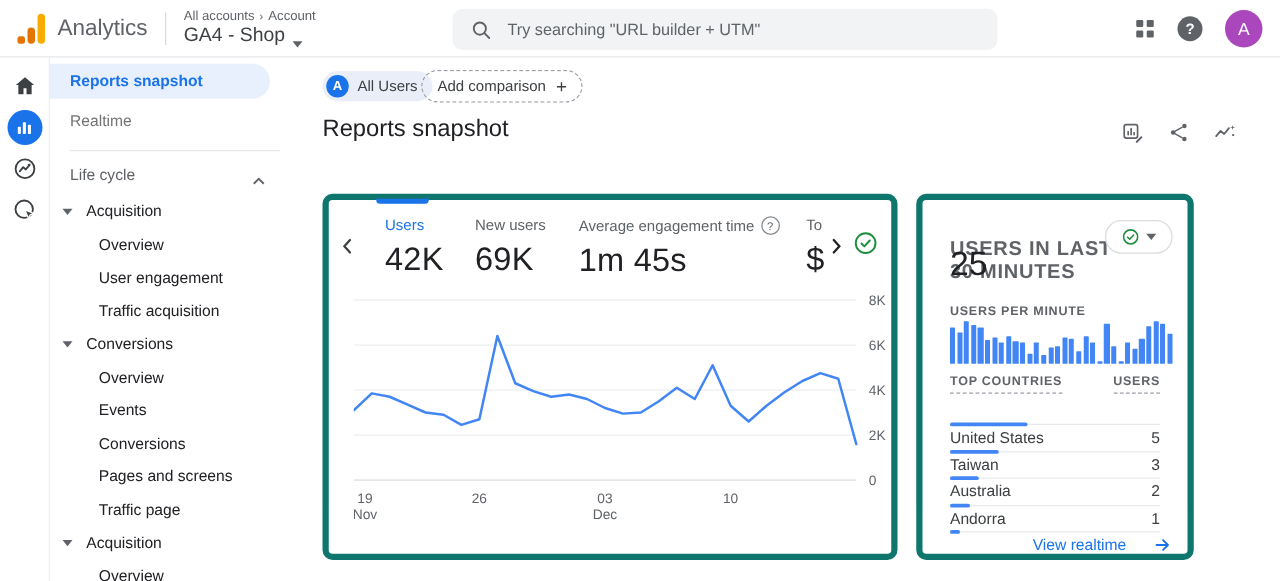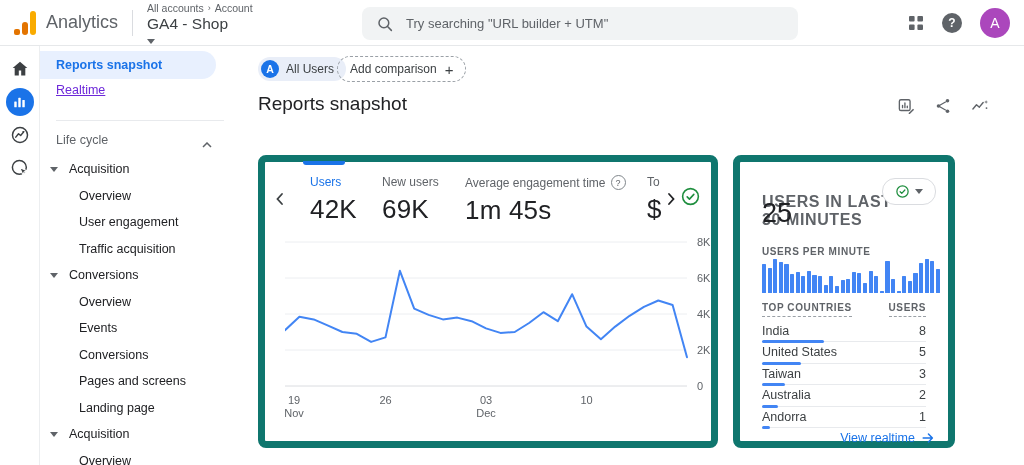--- a/index.html
+++ b/index.html
@@ -13,40 +13,40 @@
        border-bottom:1px solid #e6e8ea;display:flex;align-items:center;z-index:5;box-sizing:border-box;}
   .ga-logo{display:flex;align-items:flex-end;gap:2px;margin-left:14px;height:24px;}
   .ga-logo .b1{width:6px;height:6px;background:#e37400;border-radius:2px;}
   .ga-logo .b2{width:6px;height:13px;background:#e37400;border-radius:3px;}
   .ga-logo .b3{width:6px;height:24px;background:#f9ab00;border-radius:3px;}
   .app-name{font-size:18px;color:#5f6368;margin-left:10px;}
   .hdr-divider{width:1px;height:26px;background:#dadce0;margin:0 14px;}
   .crumbs{display:flex;flex-direction:column;justify-content:center;}
   .crumb-top{font-size:10.5px;color:#5f6368;display:flex;align-items:center;gap:4px;line-height:12px;}
   .crumb-sep{font-size:9px;color:#5f6368;}
-  .prop-row{font-size:15.5px;color:#3c4043;display:flex;align-items:flex-start;gap:6px;line-height:19px;flex-direction:column;}
+  .prop-row{font-size:15.5px;color:#3c4043;display:flex;align-items:flex-end;gap:6px;line-height:19px;}
   .caret{width:0;height:0;border-left:4px solid transparent;border-right:4px solid transparent;border-top:5px solid #5f6368;}
   .search{position:absolute;left:362px;top:7px;width:436px;height:33px;background:#f1f3f4;border-radius:8px;
           display:flex;align-items:center;padding:0 14px;gap:12px;box-sizing:border-box;cursor:text;}
   .search-text{font-size:13px;color:#5f6368;}
   .hdr-right{position:absolute;right:14px;top:0;height:46px;display:flex;align-items:center;gap:18px;}
   .help-icon{width:20px;height:20px;border-radius:50%;background:#5f6368;color:#fff;font-size:12px;font-weight:bold;
              display:flex;align-items:center;justify-content:center;}
   .avatar{width:30px;height:30px;border-radius:50%;background:#ab47bc;color:#fff;font-size:14px;
           display:flex;align-items:center;justify-content:center;}
   
   .rail{position:absolute;left:0;top:46px;bottom:0;width:40px;border-right:1px solid #eceef0;
         display:flex;flex-direction:column;align-items:center;padding-top:9px;gap:5px;box-sizing:border-box;background:#fff;}
   .rail-item{width:28px;height:28px;border-radius:50%;display:flex;align-items:center;justify-content:center;cursor:pointer;}
   .rail-item.active{background:#1a73e8;}
   
   .sidenav{position:absolute;left:40px;top:46px;bottom:0;width:200px;background:#fff;padding-top:5px;box-sizing:border-box;}
   .nav-pill{height:28px;display:flex;align-items:center;padding-left:16px;font-size:12.5px;color:#202124;cursor:pointer;}
   .nav-pill.active{background:#e8f0fe;color:#1a73e8;font-weight:bold;border-radius:0 14px 14px 0;margin-right:24px;}
-  .nav-plain{height:28px;display:flex;padding-left:16px;font-size:12.5px;color:#6d28d9;cursor:pointer;margin-top:4px;text-decoration:underline;}
+  .nav-plain{height:28px;display:flex;align-items:center;padding-left:16px;font-size:12.5px;color:#737373;cursor:pointer;margin-top:4px;}
   .nav-divider{height:1px;background:#e8eaed;margin:9px 16px 6px 16px;}
   .section-row{height:26px;display:flex;align-items:center;padding-left:16px;font-size:12.5px;color:#5f6368;position:relative;cursor:pointer;}
   .section-chevron{position:absolute;right:28px;top:10px;}
   #sidebar-groups{margin-top:3px;}
   .nav-group-header{height:26.5px;display:flex;align-items:center;font-size:12.5px;color:#202124;padding-left:10px;gap:11px;cursor:pointer;}
   .tri{width:0;height:0;border-left:4px solid transparent;border-right:4px solid transparent;border-top:5px solid #5f6368;}
   .nav-child{height:26.5px;display:flex;align-items:center;padding-left:39px;font-size:12.5px;color:#202124;cursor:pointer;}
   
   .main{position:absolute;left:240px;top:46px;right:0;bottom:0;background:#fff;}
   .seg-chip{position:absolute;left:18px;top:11px;height:24px;background:#e9eef8;border-radius:13px;
@@ -57,21 +57,21 @@
   .add-comp{position:absolute;left:97px;top:10px;height:26px;border:1px dashed #9aa0a6;border-radius:14px;
             display:flex;align-items:center;gap:8px;padding:0 12px;font-size:12px;color:#3c4043;box-sizing:border-box;cursor:pointer;}
   .plus{font-size:15px;color:#3c4043;line-height:15px;}
   .date-box{position:absolute;right:34px;top:12px;display:flex;align-items:center;gap:8px;cursor:pointer;}
   .date-preset{font-size:11px;color:#5f6368;background:#f1f3f4;padding:3px 5px;border-radius:3px;}
   .date-range{font-size:13px;color:#3c4043;}
   .page-title{position:absolute;left:18px;top:47px;font-size:19px;color:#202124;}
   .title-icons{position:absolute;right:34px;top:50px;display:flex;gap:18px;align-items:center;}
   .title-icons span{cursor:pointer;display:flex;}
   
-  .card{position:absolute;background:#fff;border:7px solid #0f766e;border-radius:8px;box-sizing:border-box;}
+  .card{position:absolute;background:#fff;border:5px solid #0f766e;border-radius:8px;box-sizing:border-box;}
   #main-card{left:18px;top:109px;width:460px;height:293px;}
   #rt-card{left:493px;top:109px;width:222px;height:293px;}
   .tab-indicator{position:absolute;left:38px;top:-1px;width:42px;height:4px;background:#1a73e8;border-radius:0 0 3px 3px;}
   .scroll-chev{position:absolute;top:30px;cursor:pointer;display:flex;}
   #chev-left{left:8px;}
   #chev-right{left:399px;}
   #metrics-row{position:absolute;left:45px;top:13px;display:flex;}
   .metric{cursor:pointer;}
   .metric-label{font-size:12px;color:#5f6368;display:flex;gap:5px;align-items:center;white-space:nowrap;}
   .metric.active .metric-label{color:#1a73e8;}
@@ -91,21 +91,21 @@
   #rt-bars{position:absolute;left:22px;top:97px;width:178px;height:34px;display:flex;align-items:flex-end;gap:1.5px;}
   .rt-bar{flex:1;background:#4285f4;border-radius:.5px;min-height:2px;}
   .rt-headers{position:absolute;left:22px;right:22px;top:140px;display:flex;justify-content:space-between;}
   .rt-headers span{font-size:10px;font-weight:bold;letter-spacing:.6px;color:#5f6368;
                    border-bottom:1px dashed #9aa0a6;padding-bottom:3px;}
   #country-rows{position:absolute;left:22px;right:22px;top:161px;}
   .country-row{position:relative;height:21.4px;}
   .country-line{display:flex;justify-content:space-between;align-items:center;font-size:12.5px;color:#3c4043;padding-top:1px;}
   .country-track{position:absolute;left:0;right:0;bottom:2px;height:1px;background:#e8eaed;}
   .country-fill{position:absolute;left:0;bottom:1px;height:3px;background:#4285f4;border-radius:2px;}
-  .rt-link{position:absolute;right:13px;top:269px;display:flex;align-items:center;gap:6px;font-size:12.5px;color:#1a73e8;cursor:pointer;}
+  .rt-link{position:absolute;right:13px;top:269px;display:flex;align-items:center;gap:22px;font-size:12.5px;color:#1a73e8;cursor:pointer;}
 </style>
 </head>
 <body>
 
 <div class="hdr">
   <div class="ga-logo">
     <div class="b1"></div>
       <div class="b2"></div>
       <div class="b3"></div>
   </div>
@@ -198,21 +198,21 @@
       <div class="nav-child">User engagement</div>
       <div class="nav-child">Traffic acquisition</div>
       <div class="nav-group-header">
         <span class="tri"></span>
         <span>Conversions</span>
       </div>
       <div class="nav-child">Overview</div>
       <div class="nav-child">Events</div>
       <div class="nav-child">Conversions</div>
       <div class="nav-child">Pages and screens</div>
-      <div class="nav-child">Landing page</div>
+      <div class="nav-child">Traffic page</div>
       <div class="nav-group-header">
         <span class="tri"></span>
         <span>Acquisition</span>
       </div>
       <div class="nav-child">Overview</div>
     </div>
 </div>
 
 <div class="main">
 
@@ -361,24 +361,20 @@
         <div class="rt-bar" style="height: 100%; background: rgb(66, 133, 244);"></div>
         <div class="rt-bar" style="height: 95%; background: rgb(66, 133, 244);"></div>
         <div class="rt-bar" style="height: 70%; background: rgb(66, 133, 244);"></div>
       </div>
     <div class="rt-headers">
       <span>TOP COUNTRIES</span>
       <span>USERS</span>
     </div>
     <div id="country-rows">
         <div class="country-row">
-          <div class="country-line">
-            <span>India</span>
-            <span>8</span>
-          </div>
           <div class="country-track"></div>
           <div class="country-fill" style="width: 62px;"></div>
         </div>
         <div class="country-row">
           <div class="country-line">
             <span>United States</span>
             <span>5</span>
           </div>
           <div class="country-track"></div>
           <div class="country-fill" style="width: 39px;"></div>

